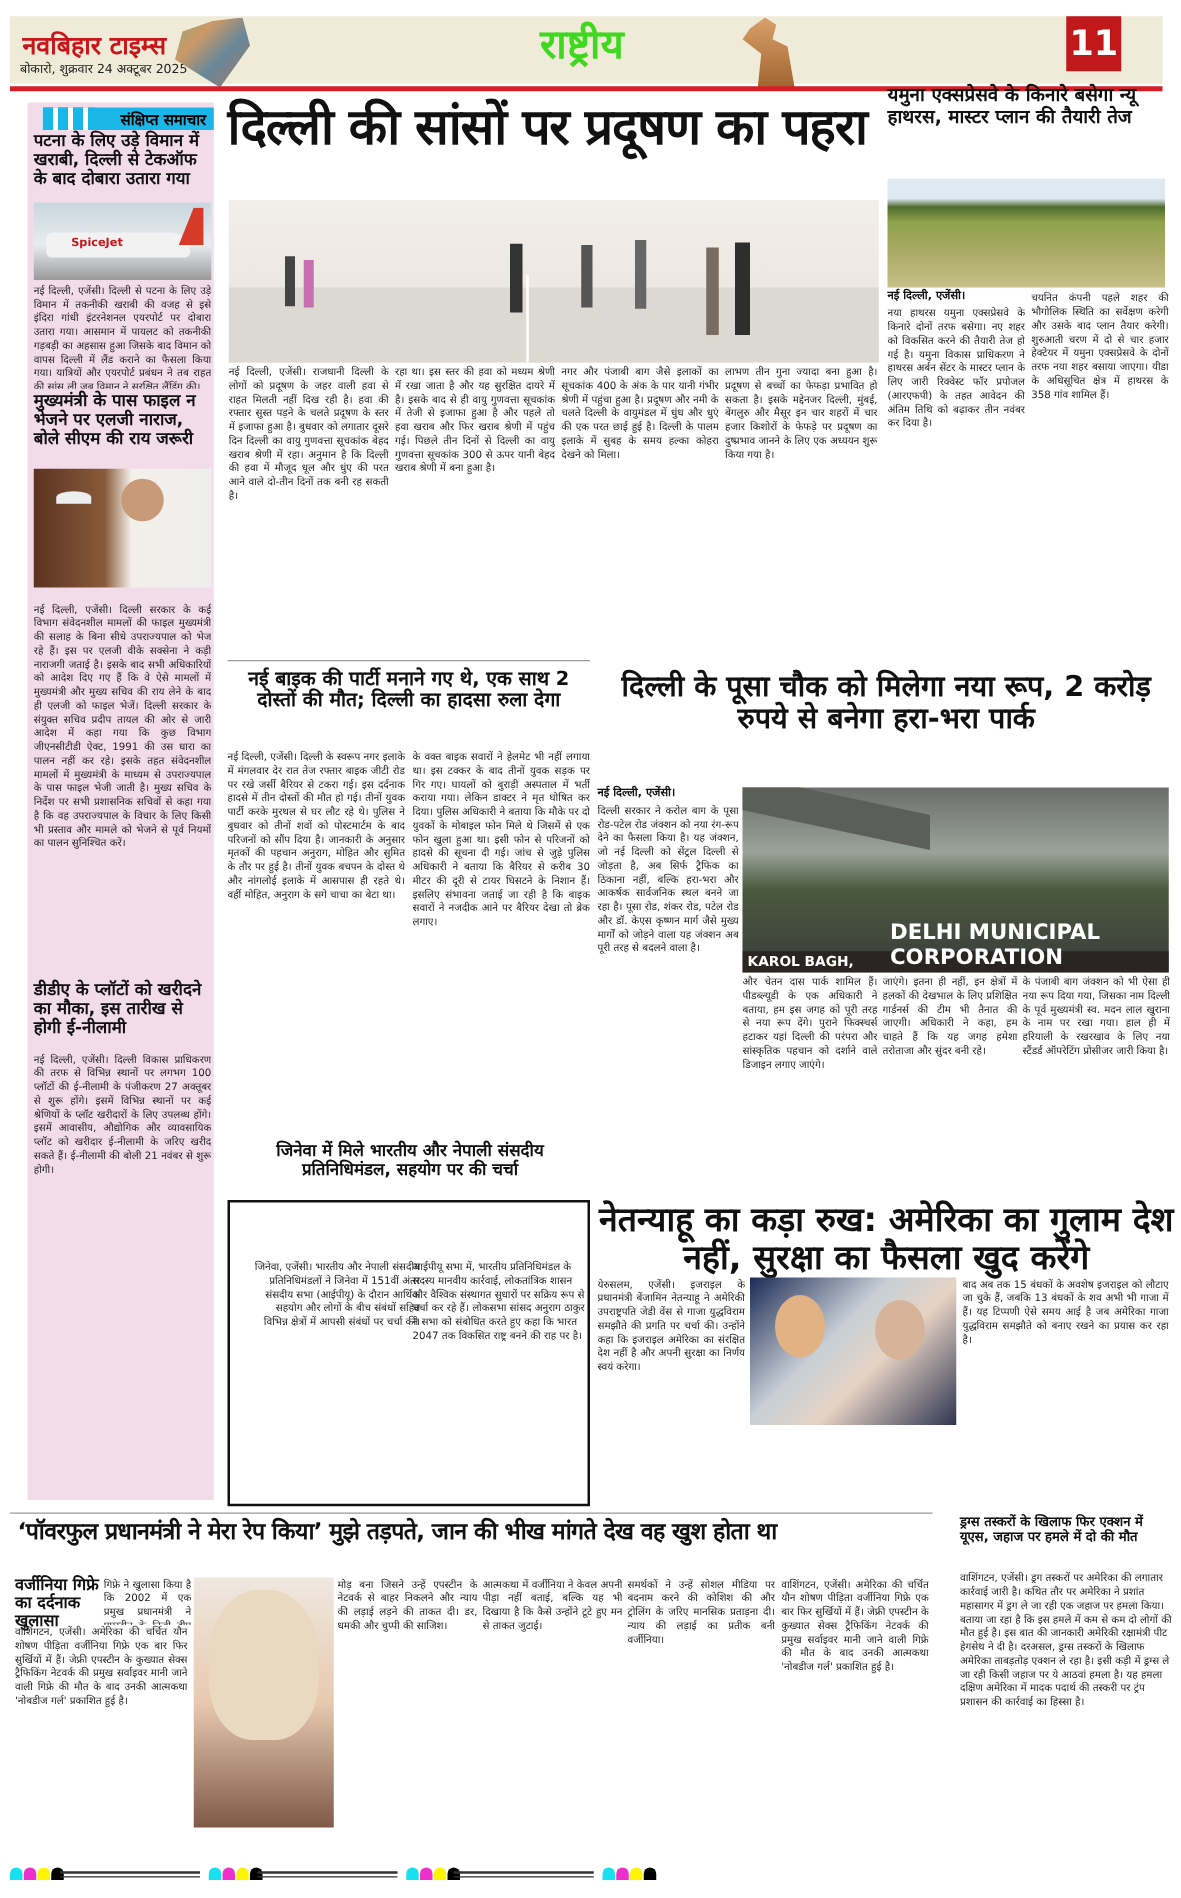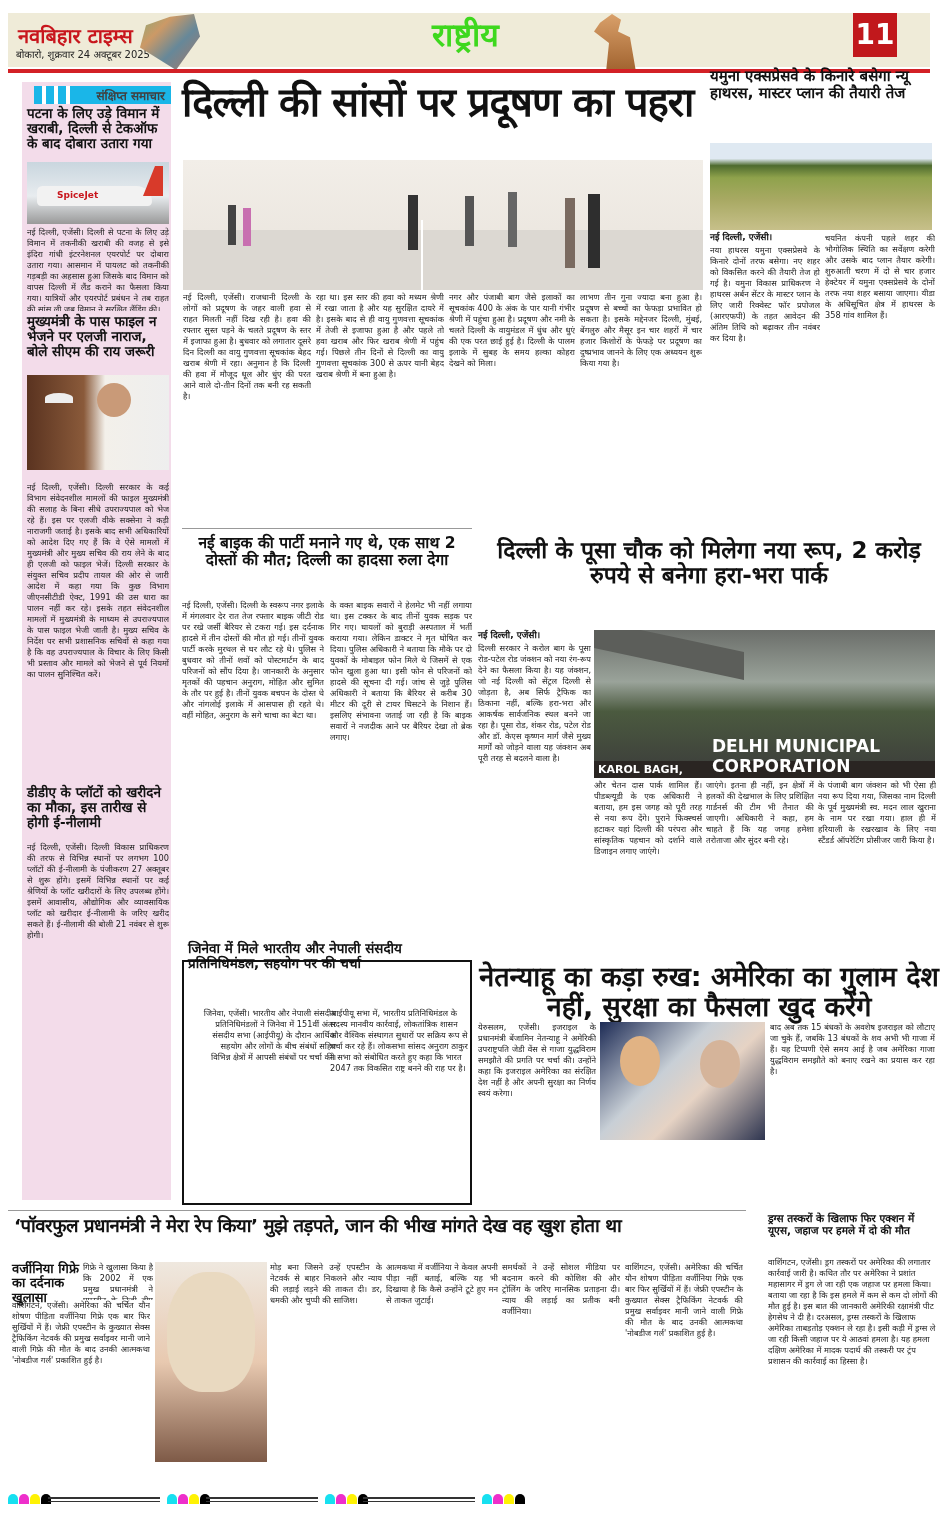--- a/index.html
+++ b/index.html
@@ -8,21 +8,21 @@
 .header{left:8px;top:13px;width:922px;height:54px;background:#efebd8}
 .masthead{left:18px;top:22px;font-family:"DejaVu Sans",sans-serif;font-weight:bold;font-size:20px;color:#c8161d}
 .dateline{left:16px;top:47px;font-size:10px;color:#222}
 .map-art{left:140px;top:14px;width:60px;height:56px;background:linear-gradient(135deg,#8a7 0%,#c96 30%,#689 60%,#a76 100%);clip-path:polygon(10% 20%,50% 5%,90% 0,100% 40%,80% 70%,60% 100%,30% 80%,0 60%)}
 .section{left:240px;top:12px;font-size:32px;font-weight:bold;color:#3ed81e}
 .statue{left:330px;top:14px;width:60px;height:58px;background:linear-gradient(180deg,#d9a06a,#a0622e);clip-path:polygon(40% 0,55% 10%,50% 30%,70% 40%,80% 100%,30% 100%,35% 50%,10% 30%,20% 15%)}
 .pageno{left:853px;top:13px;width:44px;height:44px;background:#c1181c;color:#fff;font-weight:bold;font-size:28px;text-align:center;line-height:44px}
 .redrule{left:8px;top:69px;width:922px;height:4px;background:#d32026}
 .sidebar{left:22px;top:82px;width:149px;height:1118px;background:#f3dcea}
 .sb-tag{left:34px;top:86px;width:137px;height:18px;background:#1ab6e8}
-.sb-tag span.lbl{position:absolute;right:6px;top:1px;color:#404040;font-weight:bold;font-size:12px}
+.sb-tag span.lbl{position:absolute;right:6px;top:1px;color:#000000;font-weight:bold;font-size:12px}
 .sb-bars{position:absolute;left:0;top:0;width:42px;height:18px;background:repeating-linear-gradient(90deg,#1ab6e8 0 8px,#fff 8px 12px)}
 .hl{font-weight:bold;line-height:1.1}
 .body-txt{font-size:8.2px;line-height:11px;color:#222;text-align:justify;overflow:hidden}
 .photo{overflow:hidden}
 .rule{height:2px;background:#111}
 .cmyk{top:1494px;display:flex;gap:1px}
 .cmyk i{display:block;width:10px;height:10px;border-radius:50% 50% 0 0}
 .dbl{top:1497px;height:5px;border-top:2px solid #333;border-bottom:1px solid #333}
 </style>
 </head>
@@ -96,21 +96,21 @@
   <div style="position:absolute;left:0;top:6px;width:150px;height:28px;background:#5c5e5a;transform:skewY(12deg)"></div>
   <div style="position:absolute;left:0;bottom:0;width:100%;height:17px;background:#2a2522"></div>
   <div style="position:absolute;left:4px;bottom:2px;font-size:11px;color:#fff;font-weight:bold">KAROL BAGH,</div>
   <div style="position:absolute;left:118px;bottom:2px;font-size:17px;color:#fff;font-weight:bold">DELHI MUNICIPAL CORPORATION</div>
 </div>
 <div class="abs body-txt" style="left:594px;top:780px;width:108px;height:175px">और चेतन दास पार्क शामिल हैं। पीडब्ल्यूडी के एक अधिकारी ने बताया, हम इस जगह को पूरी तरह से नया रूप देंगे। पुराने फिक्स्चर्स हटाकर यहां दिल्ली की परंपरा और सांस्कृतिक पहचान को दर्शाने वाले डिजाइन लगाए जाएंगे।</div>
 <div class="abs body-txt" style="left:706px;top:780px;width:108px;height:175px">जाएंगे। इतना ही नहीं, इन क्षेत्रों में हलकों की देखभाल के लिए प्रशिक्षित गार्डनर्स की टीम भी तैनात की जाएगी। अधिकारी ने कहा, हम चाहते हैं कि यह जगह हमेशा तरोताजा और सुंदर बनी रहे।</div>
 <div class="abs body-txt" style="left:818px;top:780px;width:118px;height:175px">के पंजाबी बाग जंक्शन को भी ऐसा ही नया रूप दिया गया, जिसका नाम दिल्ली के पूर्व मुख्यमंत्री स्व. मदन लाल खुराना के नाम पर रखा गया। हाल ही में हरियाली के रखरखाव के लिए नया स्टैंडर्ड ऑपरेटिंग प्रोसीजर जारी किया है।</div>
 
 <div class="abs" style="left:182px;top:960px;width:290px;height:245px;border:2px solid #111"></div>
-<div class="abs hl" style="left:188px;top:941px;width:280px;font-size:13.5px;text-align:left">जिनेवा में मिले भारतीय और नेपाली संसदीय प्रतिनिधिमंडल, सहयोग पर की चर्चा</div>
+<div class="abs hl" style="left:188px;top:914px;width:280px;font-size:13.5px;text-align:center">जिनेवा में मिले भारतीय और नेपाली संसदीय प्रतिनिधिमंडल, सहयोग पर की चर्चा</div>
 <div class="abs body-txt" style="left:201px;top:1008px;width:135px;height:192px;text-align:right">जिनेवा, एजेंसी। भारतीय और नेपाली संसदीय प्रतिनिधिमंडलों ने जिनेवा में 151वीं अंतर संसदीय सभा (आईपीयू) के दौरान आर्थिक सहयोग और लोगों के बीच संबंधों सहित विभिन्न क्षेत्रों में आपसी संबंधों पर चर्चा की।</div>
 <div class="abs body-txt" style="left:330px;top:1008px;width:138px;height:192px;text-align:left">आईपीयू सभा में, भारतीय प्रतिनिधिमंडल के सदस्य मानवीय कार्रवाई, लोकतांत्रिक शासन और वैश्विक संस्थागत सुधारों पर सक्रिय रूप से चर्चा कर रहे हैं। लोकसभा सांसद अनुराग ठाकुर ने सभा को संबोधित करते हुए कहा कि भारत 2047 तक विकसित राष्ट्र बनने की राह पर है।</div>
 
 <div class="abs hl" style="left:478px;top:962px;width:462px;font-size:27px;text-align:center">नेतन्याहू का कड़ा रुख: अमेरिका का गुलाम देश नहीं, सुरक्षा का फैसला खुद करेंगे</div>
 <div class="abs body-txt" style="left:478px;top:1022px;width:118px;height:185px">येरुसलम, एजेंसी। इजराइल के प्रधानमंत्री बेंजामिन नेतन्याहू ने अमेरिकी उपराष्ट्रपति जेडी वेंस से गाजा युद्धविराम समझौते की प्रगति पर चर्चा की। उन्होंने कहा कि इजराइल अमेरिका का संरक्षित देश नहीं है और अपनी सुरक्षा का निर्णय स्वयं करेगा।</div>
 <div class="abs photo" style="left:600px;top:1022px;width:165px;height:118px;background:linear-gradient(135deg,#1d2b55 0%,#c8cfd6 40%,#e6d3c4 60%,#2e3550 100%)">
   <div style="position:absolute;left:20px;top:14px;width:40px;height:50px;border-radius:50%;background:#e1b384"></div>
   <div style="position:absolute;left:100px;top:18px;width:40px;height:48px;border-radius:50%;background:#d5b49a"></div>
 </div>
 <div class="abs body-txt" style="left:770px;top:1022px;width:165px;height:185px">बाद अब तक 15 बंधकों के अवशेष इजराइल को लौटाए जा चुके हैं, जबकि 13 बंधकों के शव अभी भी गाजा में हैं। यह टिप्पणी ऐसे समय आई है जब अमेरिका गाजा युद्धविराम समझौते को बनाए रखने का प्रयास कर रहा है।</div>

